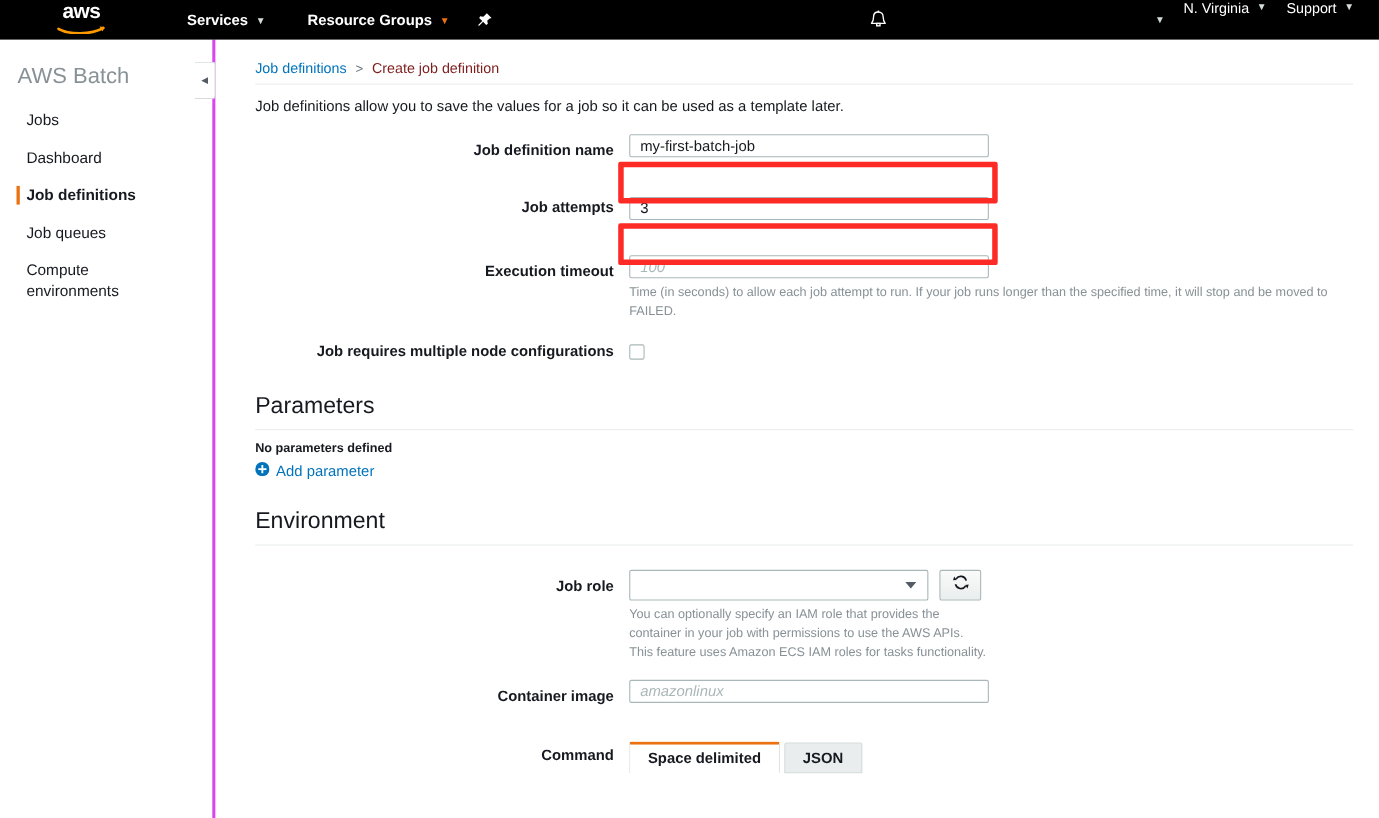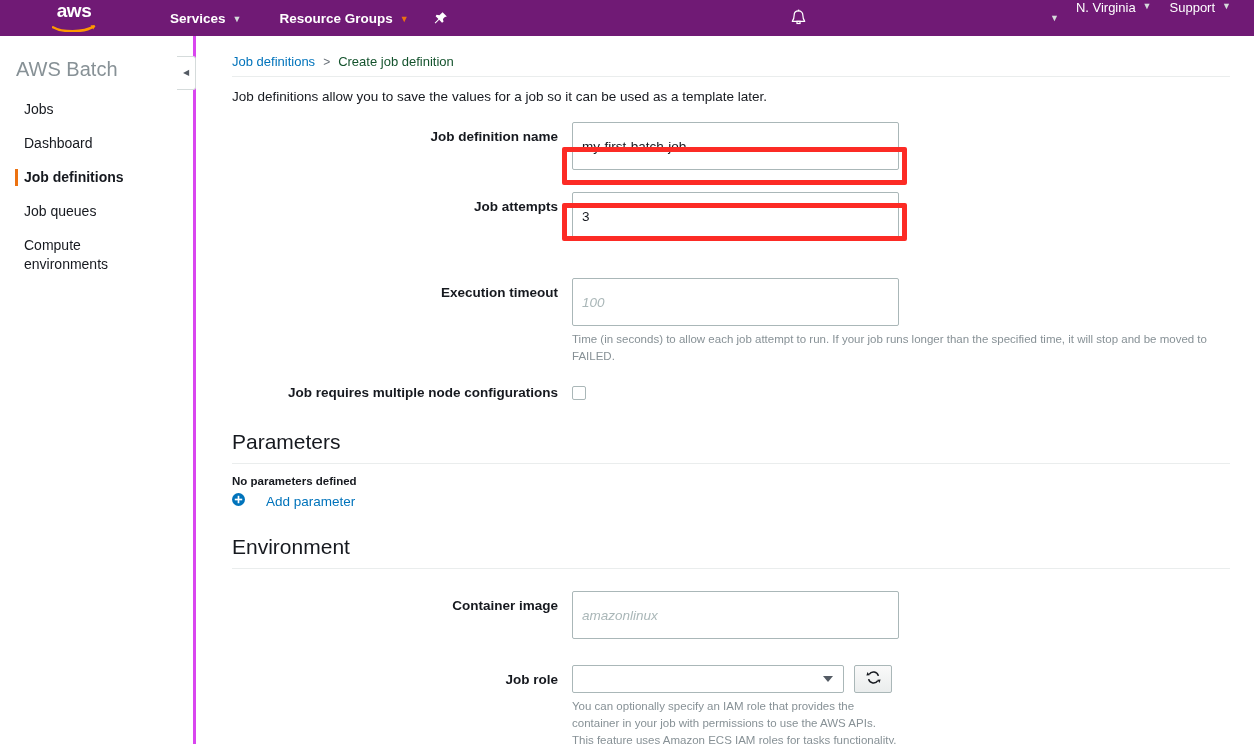--- a/index.html
+++ b/index.html
@@ -9,21 +9,21 @@
     overflow: hidden;
     background: #ffffff;
     font-family: "Liberation Sans", sans-serif;
     -webkit-font-smoothing: antialiased;
   }
 
   
   #topnav {
     position: absolute; top: 0; left: 0;
     width: 1254px; height: 36px;
-    background: #701a75;
+    background: #000000;
     display: flex; align-items: center;
     color: #ffffff;
     z-index: 50;
   }
   .aws-logo {
     width: 72px; margin-left: 38px;
     display: flex; flex-direction: column; align-items: center;
     line-height: 1;
   }
   .aws-logo .wordmark {
@@ -122,21 +122,21 @@
   }
   #content { padding: 18px 24px 0 36px; }
 
   #breadcrumb {
     font-size: 13px; color: #16191f;
     display: flex; align-items: center; gap: 8px;
     margin-bottom: 7px;
   }
   #breadcrumb .crumb-link { color: #0073bb; cursor: pointer; }
   #breadcrumb .crumb-sep { color: #687078; font-size: 12px; }
-  #breadcrumb .crumb-current { color: #14532d; }
+  #breadcrumb .crumb-current { color: #7f1d1d; }
 
   #page-title {
     font-size: 25px; font-weight: normal; color: #16191f;
     margin: 0 0 11px 0; line-height: 1.2;
   }
   .hr {
     height: 1px; background: #eaeded; border: none;
     margin: 0 0 12px 0;
   }
   #page-desc { font-size: 13.5px; color: #16191f; margin-bottom: 18px; }
@@ -148,21 +148,21 @@
   }
   .form-label {
     width: 340px; flex: none;
     text-align: right; padding-right: 14px;
     font-size: 13.5px; font-weight: bold; color: #16191f;
     line-height: 30px;
   }
   .form-control { flex: 1; min-width: 0; }
 
   .txt-input {
-    width: 327px; height: 48px;
+    width: 327px; height: 21px;
     border: 1px solid #aab7b8;
     border-radius: 2px;
     background: #ffffff;
     font-size: 13.5px; color: #16191f;
     padding: 0 9px;
     font-family: "Liberation Sans", sans-serif;
     outline: none;
   }
   .txt-input::placeholder { color: #aab7b8; font-style: italic; }
   .help-text {
@@ -197,21 +197,21 @@
   }
   .section-rule {
     height: 1px; background: #eaeded; margin-bottom: 11px;
   }
   .no-params {
     font-size: 11.5px; font-weight: bold; color: #16191f;
     margin-bottom: 6px;
   }
   .add-link {
     font-size: 13.5px; color: #0073bb;
-    display: flex; align-items: flex-end; gap: 21px;
+    display: flex; align-items: flex-end; gap: 6px;
     cursor: pointer;
   }
 
   
   .select-wrap { display: flex; align-items: flex-start; gap: 10px; }
   .fake-select {
     width: 272px; height: 28px;
     border: 1px solid #aab7b8; border-radius: 2px;
     background: #ffffff;
     display: flex; align-items: center; justify-content: flex-end;
@@ -343,21 +343,21 @@
     <div class="hr"></div>
     <div id="page-desc">Job definitions allow you to save the values for a job so it can be used as a template later.</div>
 
     <div class="form-row" style="margin-bottom:22px;">
       <div class="form-label">Job definition name</div>
       <div class="form-control">
         <input class="txt-input" type="text" value="my-first-batch-job" style="">
       </div>
     </div>
 
-    <div class="form-row" style="margin-bottom:38px;">
+    <div class="form-row" style="margin-bottom:28px;align-items:center;">
       <div class="form-label">Job attempts</div>
       <div class="form-control">
         <input class="txt-input" type="text" value="3" style="">
       </div>
     </div>
 
     <div class="form-row" style="margin-bottom:14px;">
       <div class="form-label">Execution timeout</div>
       <div class="form-control">
         <input class="txt-input" type="text" placeholder="100" style="">
@@ -381,27 +381,20 @@
           <circle cx="7" cy="7" r="7" fill="#0073bb"></circle>
           <rect x="6.1" y="3" width="1.8" height="8" fill="#ffffff"></rect>
           <rect x="3" y="6.1" width="8" height="1.8" fill="#ffffff"></rect>
         </svg>
       </span>
       <span>Add parameter</span>
     </div>
 
     <div class="section-head">Environment</div>
     <div class="section-rule" style="margin-bottom:22px;"></div>
-
-    <div class="form-row" style="margin-bottom:26px;">
-      <div class="form-label">Container image</div>
-      <div class="form-control">
-        <input class="txt-input" type="text" placeholder="amazonlinux" style="">
-      </div>
-    </div>
 
     <div class="form-row" style="margin-bottom:17px;">
       <div class="form-label">Job role</div>
       <div class="form-control">
         <div class="select-wrap">
           <div class="fake-select">
             <span class="sel-caret"></span>
           </div>
           <div class="refresh-btn">
             <span>
@@ -411,20 +404,27 @@
                 <path d="M1.6 2.2 L3.9 5.6 L0.4 5.9 Z" fill="#16191f"></path>
                 <path d="M14.4 13.8 L12.1 10.4 L15.6 10.1 Z" fill="#16191f"></path>
               </svg>
             </span>
           </div>
         </div>
         <div class="help-text help-narrow">You can optionally specify an IAM role that provides the container in your job with permissions to use the AWS APIs. This feature uses Amazon ECS IAM roles for tasks functionality.</div>
       </div>
     </div>
 
+    <div class="form-row" style="margin-bottom:26px;">
+      <div class="form-label">Container image</div>
+      <div class="form-control">
+        <input class="txt-input" type="text" placeholder="amazonlinux" style="">
+      </div>
+    </div>
+
     <div class="form-row">
       <div class="form-label" style="line-height:26px;">Command</div>
       <div class="form-control">
         <div class="tabs-row">
           <div class="tab active">
             <span>Space delimited</span>
           </div>
           <div class="tab inactive">
             <span>JSON</span>
           </div>

